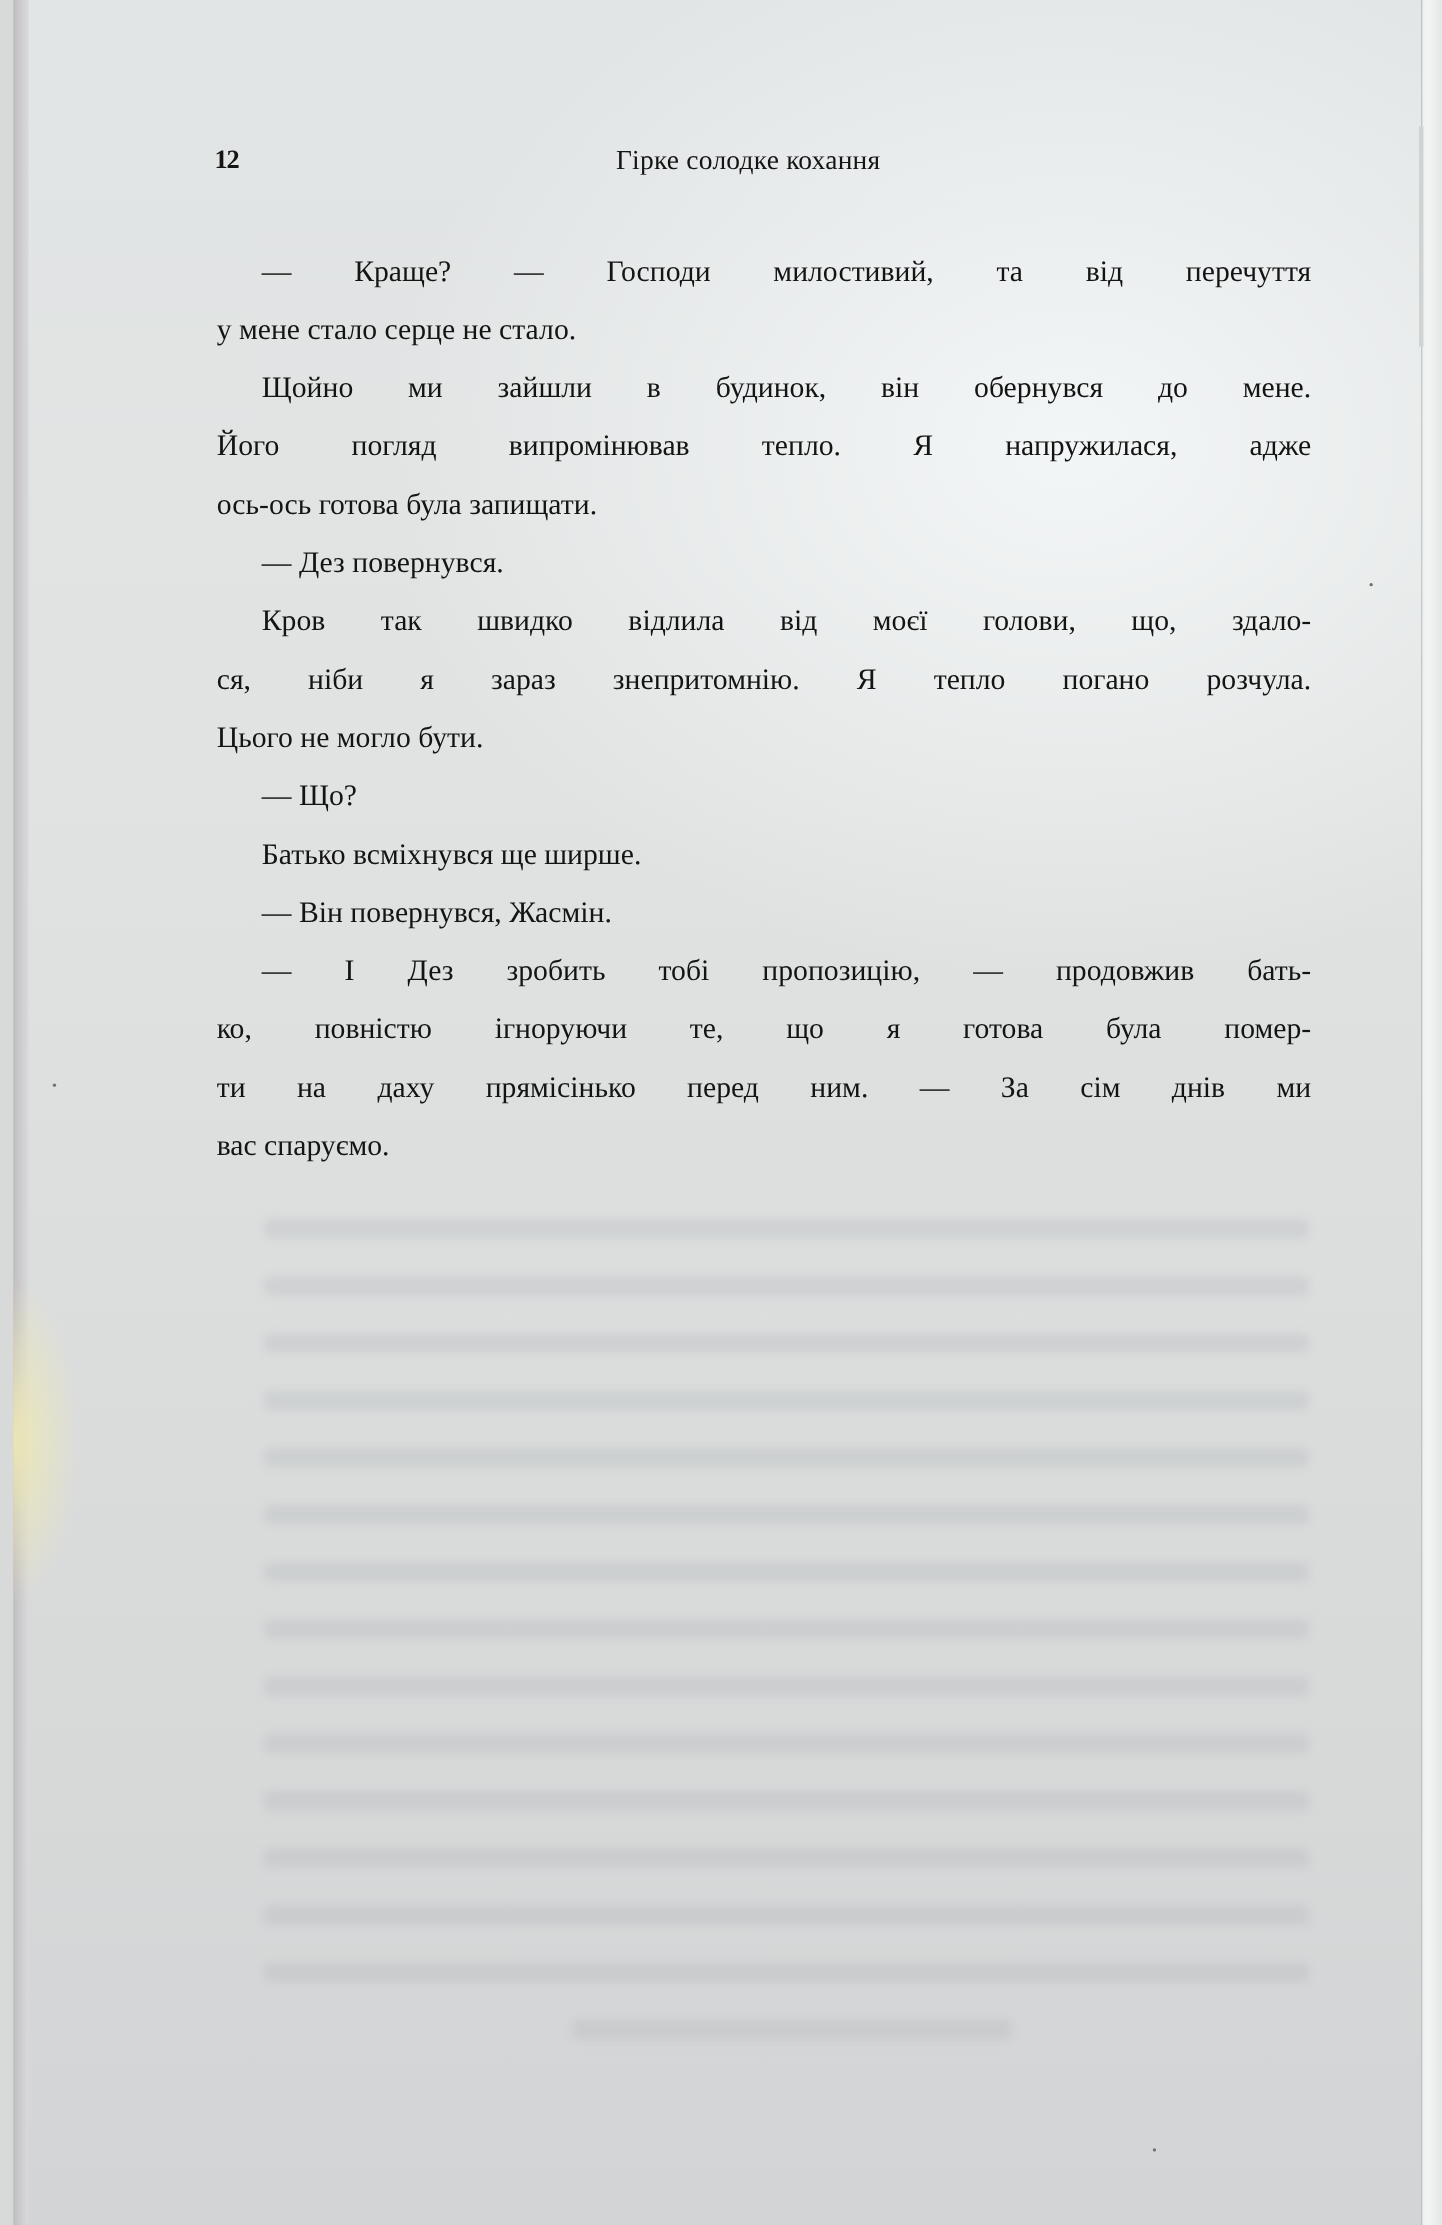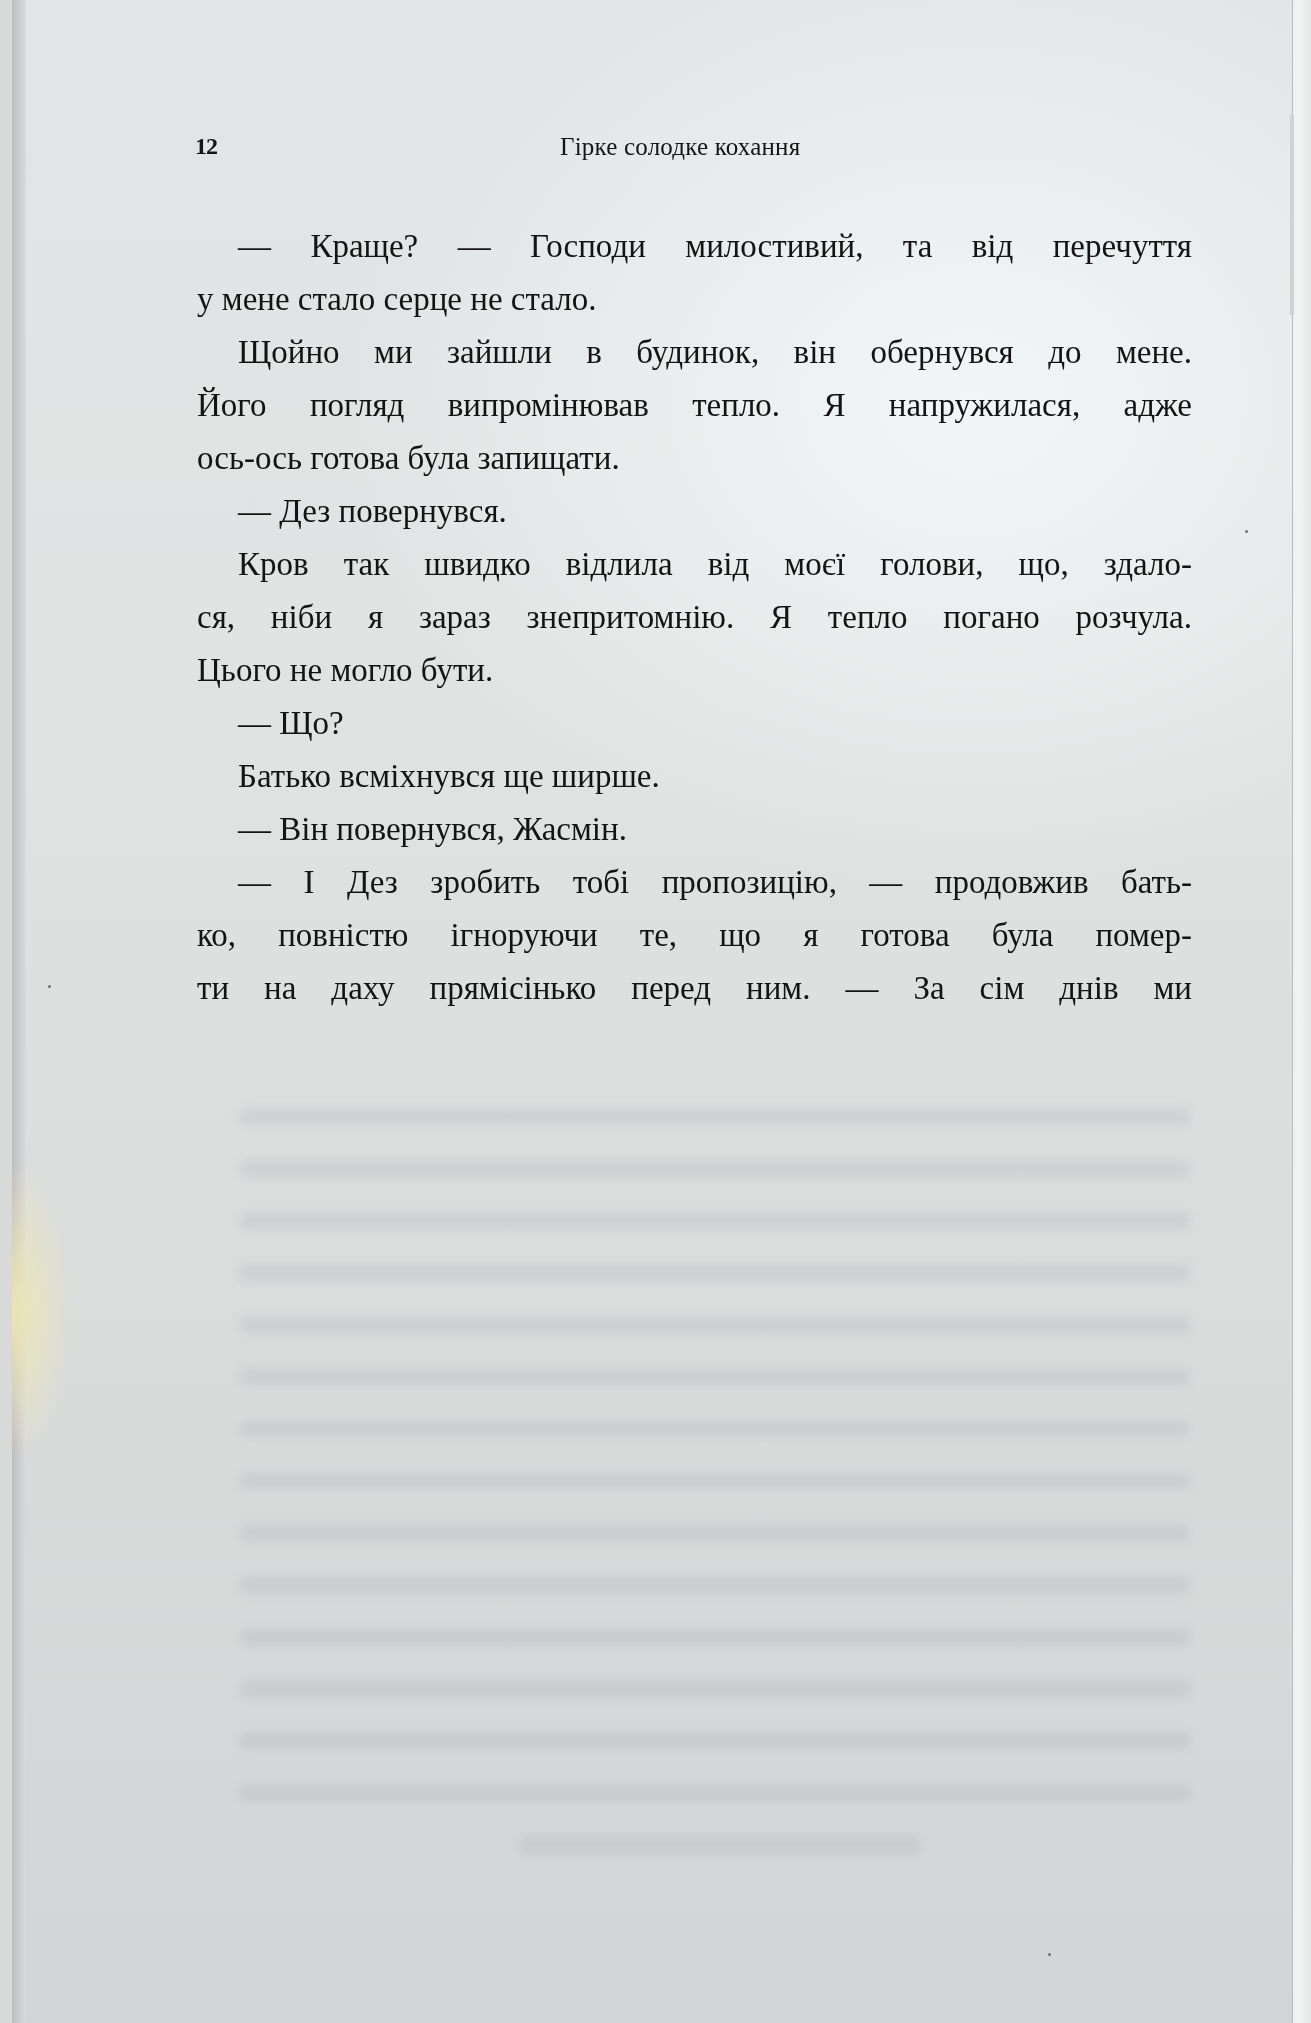--- a/index.html
+++ b/index.html
@@ -80,21 +80,21 @@
       font-size: 25px;
       letter-spacing: 0.2px;
     }
 
     .body-text {
       position: absolute;
       left: 197px;
       top: 220px;
       width: 995px;
       color: #141414;
-      font-size: 33px;
+      font-size: 27px;
       line-height: 53px;
     }
     .line {
       display: block;
       white-space: nowrap;
       height: 53px;
     }
     .line.justify {
       text-align: justify;
       text-align-last: justify;
@@ -155,13 +155,14 @@
   <span class="line indent">— Дез повернувся.</span>
   <span class="line indent justify">Кров так швидко відлила від моєї голови, що, здало-</span>
   <span class="line justify">ся, ніби я зараз знепритомнію. Я тепло погано розчула.</span>
   <span class="line">Цього не могло бути.</span>
   <span class="line indent">— Що?</span>
   <span class="line indent">Батько всміхнувся ще ширше.</span>
   <span class="line indent">— Він повернувся, Жасмін.</span>
   <span class="line indent justify">— І Дез зробить тобі пропозицію, — продовжив бать-</span>
   <span class="line justify">ко, повністю ігноруючи те, що я готова була помер-</span>
   <span class="line justify">ти на даху прямісінько перед ним. — За сім днів ми</span>
+  <span class="line">вас спаруємо.</span>
 </div>
 
 </body></html>

